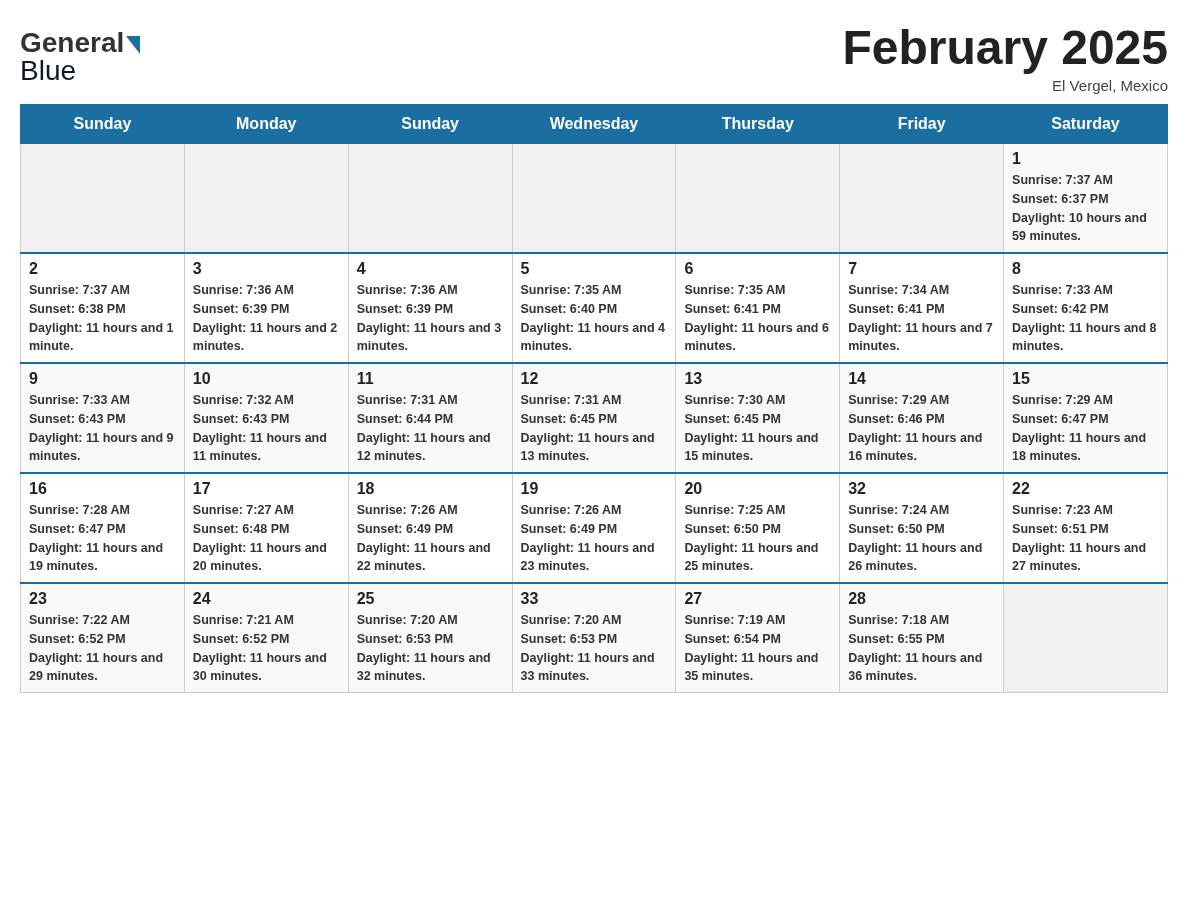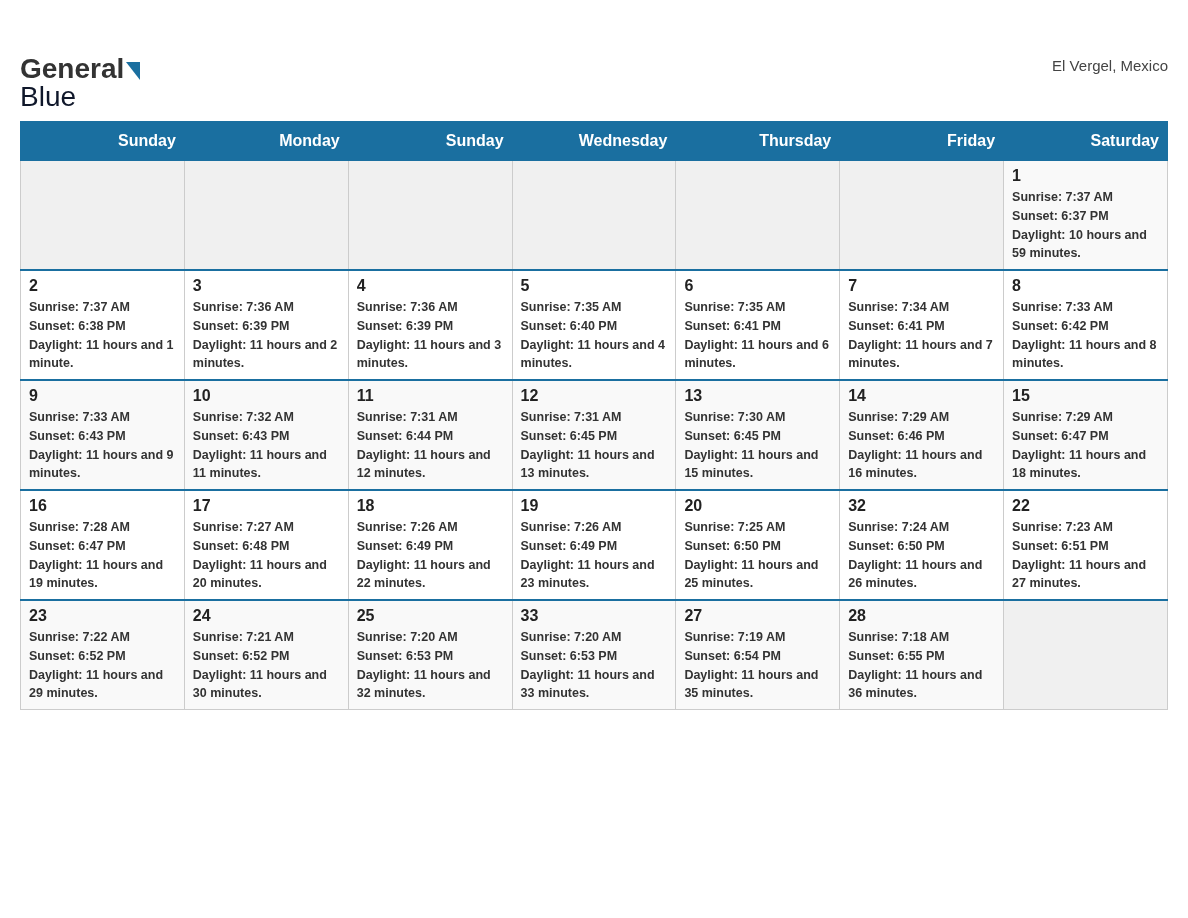--- a/index.html
+++ b/index.html
@@ -6,23 +6,22 @@
     body {
       font-family: Arial, sans-serif;
       background: #fff;
       padding: 20px;
       width: 1188px;
       min-height: 918px;
     }
     .header {
       display: flex;
       justify-content: space-between;
-      align-items: flex-start;
+      align-items: center;
       margin-bottom: 10px;
-      margin-top: 35px;
     }
     .logo {
       display: flex;
       flex-direction: column;
       align-items: flex-start;
     }
     .logo-general {
       font-size: 28px;
       font-weight: bold;
       color: #333;
@@ -61,21 +60,21 @@
       width: 100%;
       border-collapse: collapse;
       margin-top: 10px;
     }
     .calendar thead tr th {
       background-color: #1a6fa0;
       color: #fff;
       font-size: 16px;
       font-weight: bold;
       padding: 10px 8px;
-      text-align: right;
+      text-align: center;
       border: 1px solid #1a6fa0;
     }
     .calendar tbody tr td {
       vertical-align: top;
       border: 1px solid #ccc;
       padding: 6px 8px;
       width: 14.28%;
       min-height: 100px;
       font-size: 13px;
       color: #333;
@@ -111,20 +110,21 @@
 <body>
 
 <div class="header">
   <div class="logo">
     <div>
       <span class="logo-general">General<span class="arrow"></span></span>
     </div>
     <span class="logo-blue">Blue</span>
   </div>
   <div class="title-block">
+    <div class="month-title">February 2025</div>
     <div class="location">El Vergel, Mexico</div>
   </div>
 </div>
 
 <table class="calendar">
   <thead>
     <tr>
 
     <th>Sunday</th>
         <th>Monday</th>

